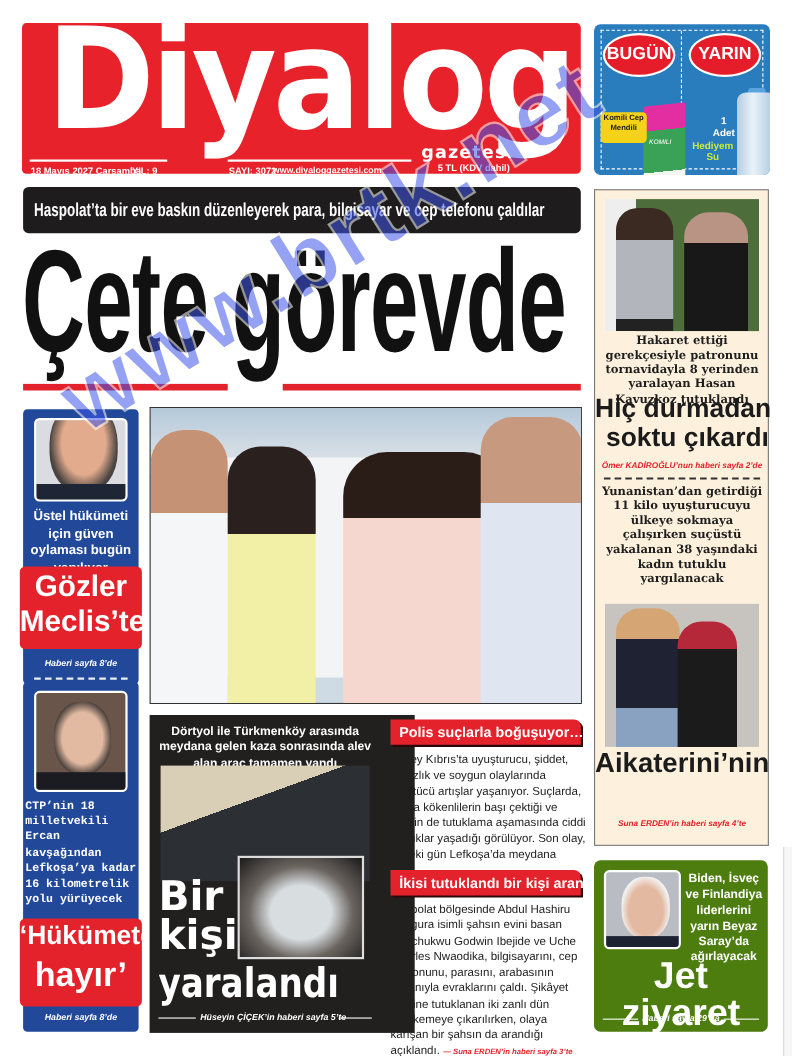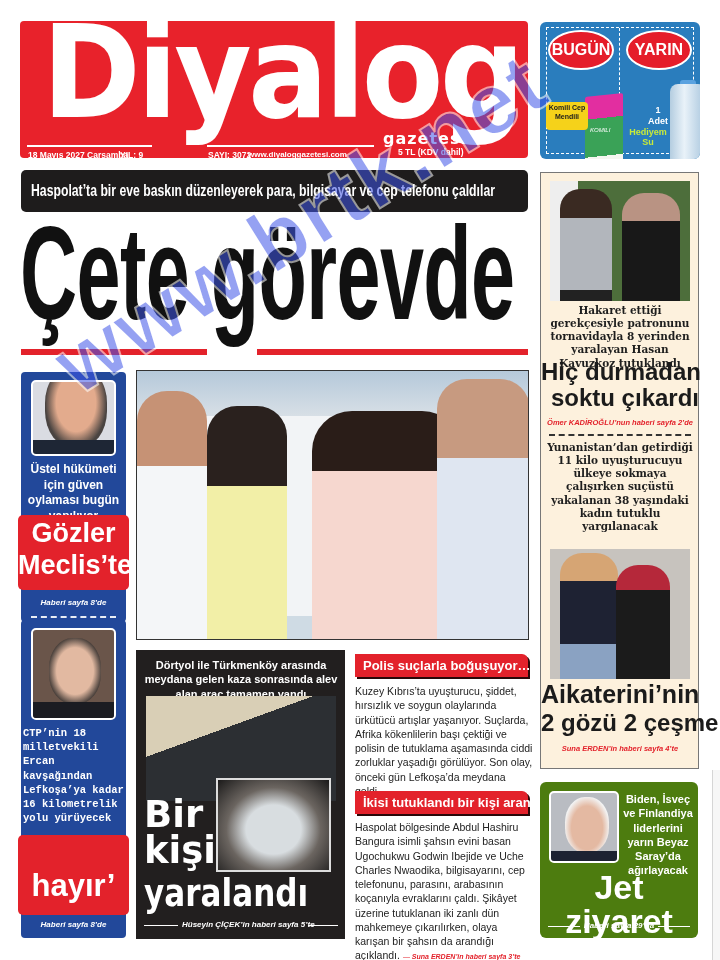--- a/index.html
+++ b/index.html
@@ -39,21 +39,21 @@
   .face { position: absolute; border-radius: 45%; }
   .red-box { background: #e3222b; border-radius: 5px; }
   .white-cond { color: #fff; font-weight: bold; text-align: center; }
   .serif-white { font-family: Liberation Mono, monospace; color: #fff; font-weight: bold; text-align: left; }
   .dash-line { border-top: 2px dashed #fff; opacity: 0.9; }
 
   
   #main-photo { left: 136px; top: 370px; width: 393px; height: 270px; background: #cfdbe4; border: 1px solid #333; overflow: hidden; }
 
   
-  #accident { left: 136px; top: 650px; width: 209px; height: 289px; background: #221f1f; }
+  #accident { left: 136px; top: 650px; width: 241px; height: 289px; background: #221f1f; }
   #accident-sub { left: 6px; top: 8px; width: 198px; color: #fff; font-size: 11px; font-weight: bold; line-height: 1.3; text-align: center; }
   #road-photo { left: 10px; top: 46px; width: 190px; height: 105px; background: linear-gradient(160deg,#d9cfb6 0 35%, #2c2f33 35%); }
   #car-photo { left: 80px; top: 128px; width: 115px; height: 94px; background: radial-gradient(ellipse at 50% 55%, #d8dde0 0 35%, #6b6560 60%, #1b1a1a 100%); border: 2px solid #ddd; }
   #bir-kisi { left: 8px; top: 147px; color: #fff; font-family: "DejaVu Sans", sans-serif; font-weight: bold; font-size: 37px; line-height: 0.98; }
   #yaralandi { left: 8px; top: 222px; color: #fff; font-family: "DejaVu Sans", sans-serif; font-weight: bold; font-size: 37px; white-space: nowrap; transform: scaleX(0.84); transform-origin: left top; }
   .byline-rule { height: 1px; background: #fff; }
   #acc-byline { left: 46px; top: 270px; color: #fff; font-size: 8px; font-weight: bold; font-style: italic; white-space: nowrap; }
 
   
   .red-tab { background: #e3222b; border-radius: 0 6px 0 0; color: #fff; font-size: 13px; font-weight: bold; padding: 4px 8px; white-space: nowrap; box-shadow: 2px 2px 0 #2a0808; }
@@ -123,20 +123,21 @@
   <div class="abs dash-line" style="left:10px;top:244px;width:85px;"></div>
 </div>
 
 <div class="abs blue-panel" style="left:21px;top:620px;width:105px;height:318px;">
   <div class="abs photo" style="left:10px;top:8px;width:85px;height:92px;background:#6a554a;">
     <div class="face" style="left:16px;top:8px;width:52px;height:66px;background:radial-gradient(ellipse at 50% 50%, #e2b9a1 0 50%, #3a3431 75%);"></div>
     <div class="abs" style="left:0;top:72px;width:85px;height:20px;background:#1b1c22;"></div>
   </div>
   <div class="abs serif-white" style="left:2px;top:106px;width:101px;font-size:10.5px;line-height:1.35;">CTP’nin 18 milletvekili Ercan kavşağından Lefkoşa’ya kadar 16 kilometrelik yolu yürüyecek</div>
   <div class="abs red-box" style="left:-3px;top:215px;width:111px;height:80px;">
+    <div class="abs white-cond" style="left:0;top:3px;width:111px;font-size:24px;line-height:1.1;">‘Hükümete</div>
     <div class="abs white-cond" style="left:0;top:34px;width:111px;font-size:31px;line-height:1.1;">hayır’</div>
   </div>
   <div class="abs white-cond" style="left:0;top:300px;width:105px;font-size:8px;font-style:italic;">Haberi sayfa 8’de</div>
 </div>
 
 <div id="main-photo" class="abs">
   <div class="abs" style="left:0;top:0;width:393px;height:60px;background:linear-gradient(#b5c9da,#e3e7ea);"></div>
   <div class="abs" style="left:40px;top:45px;width:300px;height:200px;background:#f2f4f6;border-radius:10px;"></div>
   <div class="abs" style="left:0;top:20px;width:70px;height:250px;background:linear-gradient(#c69275 0 30%, #f4f6f8 30%);border-radius:30px 30px 0 0;"></div>
   <div class="abs" style="left:70px;top:35px;width:80px;height:235px;background:linear-gradient(#2a211e 0 34%, #f2efa7 34%);border-radius:30px 30px 0 0;"></div>
@@ -176,21 +177,20 @@
   <div class="abs big-dark" style="left:0;top:186px;width:158px;font-size:24px;">Hiç durmadan</div>
   <div class="abs big-dark" style="left:0;top:212px;width:158px;font-size:24px;">soktu çıkardı</div>
   <div class="abs red-credit" style="left:0;top:245px;width:158px;text-align:center;font-size:7.5px;">Ömer KADİROĞLU’nun haberi sayfa 2’de</div>
   <div class="abs" style="left:8px;top:261px;width:142px;border-top:2px dashed #333;"></div>
   <div class="abs serif-dark" style="left:4px;top:268px;width:150px;">Yunanistan’dan getirdiği 11 kilo uyuşturucuyu ülkeye sokmaya çalışırken suçüstü yakalanan 38 yaşındaki kadın tutuklu yargılanacak</div>
   <div class="abs" style="left:9px;top:376px;width:140px;height:130px;background:#c7c3be;">
     <div class="abs" style="left:10px;top:4px;width:58px;height:126px;background:linear-gradient(#d6a574 0 22%, #1e2233 22% 72%, #8aa2c2 72%);border-radius:22px 22px 0 0;"></div>
     <div class="abs" style="left:66px;top:16px;width:54px;height:114px;background:linear-gradient(#b5283a 0 22%, #1b1b1b 22%);border-radius:22px 22px 0 0;"></div>
   </div>
   <div class="abs big-dark" style="left:0;top:508px;width:158px;font-size:25px;">Aikaterini’nin</div>
-  <div class="abs big-dark" style="left:0;top:537px;width:158px;font-size:24px;">2 gözü 2 çeşme</div>
   <div class="abs red-credit" style="left:0;top:571px;width:158px;text-align:center;font-size:7.5px;">Suna ERDEN’in haberi sayfa 4’te</div>
 </div>
 
 <div id="jet" class="abs">
   <div class="abs photo" style="left:9px;top:9px;width:70px;height:72px;background:#b9bcc2;">
     <div class="face" style="left:14px;top:4px;width:44px;height:56px;background:radial-gradient(ellipse at 50% 55%, #e4b9a2 0 50%, #f2f2f2 72%);"></div>
     <div class="abs" style="left:0;top:58px;width:70px;height:14px;background:#1d2232;"></div>
   </div>
   <div class="abs white-cond" style="left:80px;top:10px;width:76px;font-size:11px;line-height:1.3;">Biden, İsveç ve Finlandiya liderlerini yarın Beyaz Saray’da ağırlayacak</div>
   <div class="abs white-cond" style="left:0;top:88px;width:158px;font-size:34px;line-height:1;">Jet ziyaret</div>

